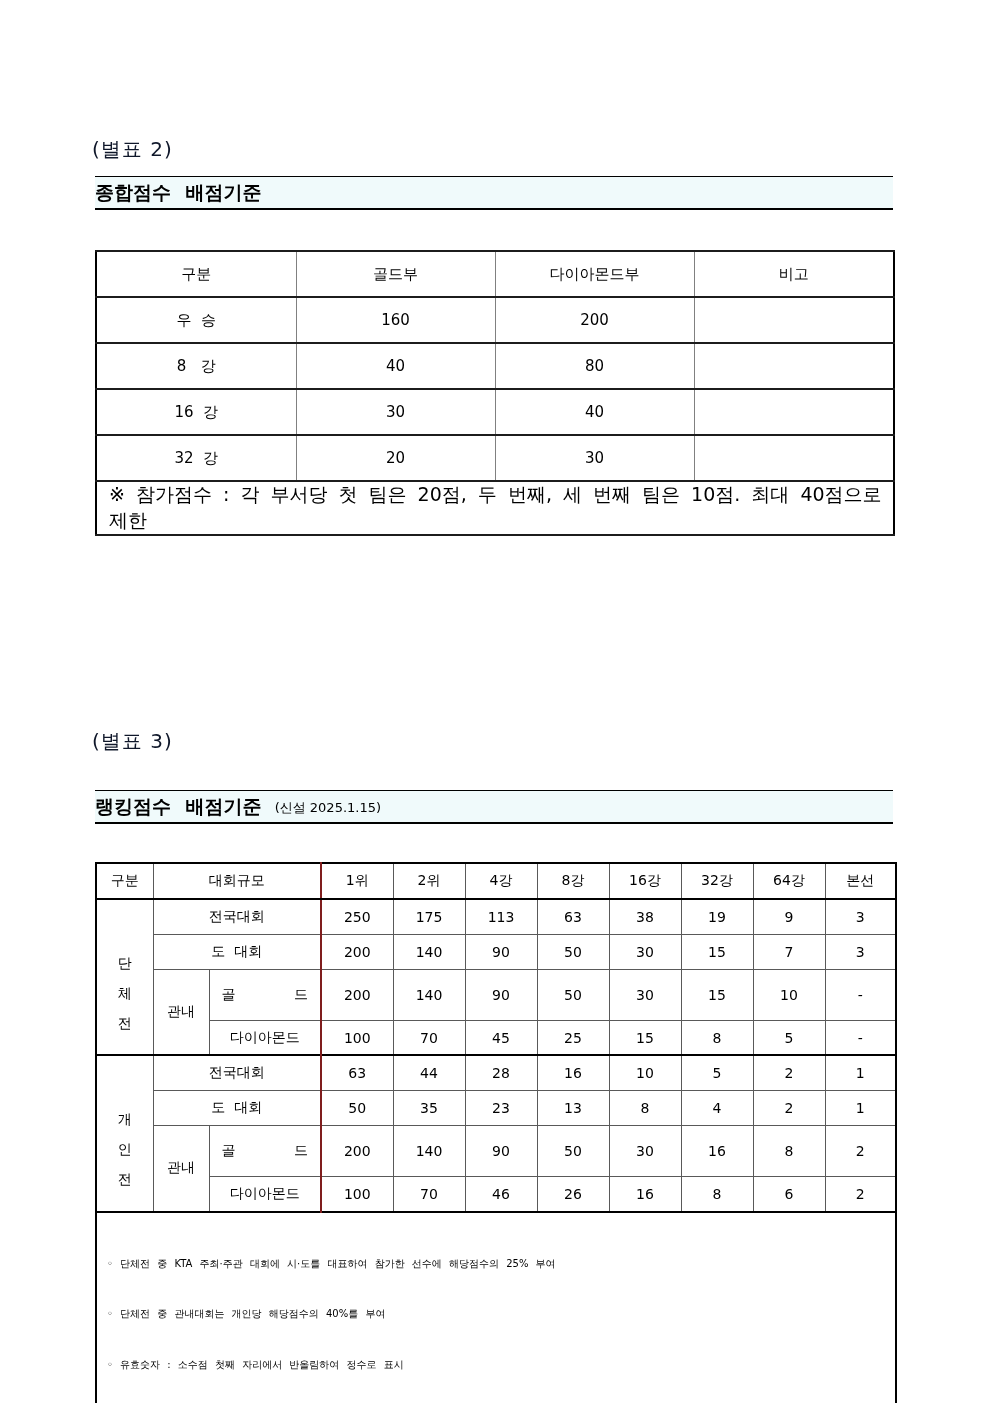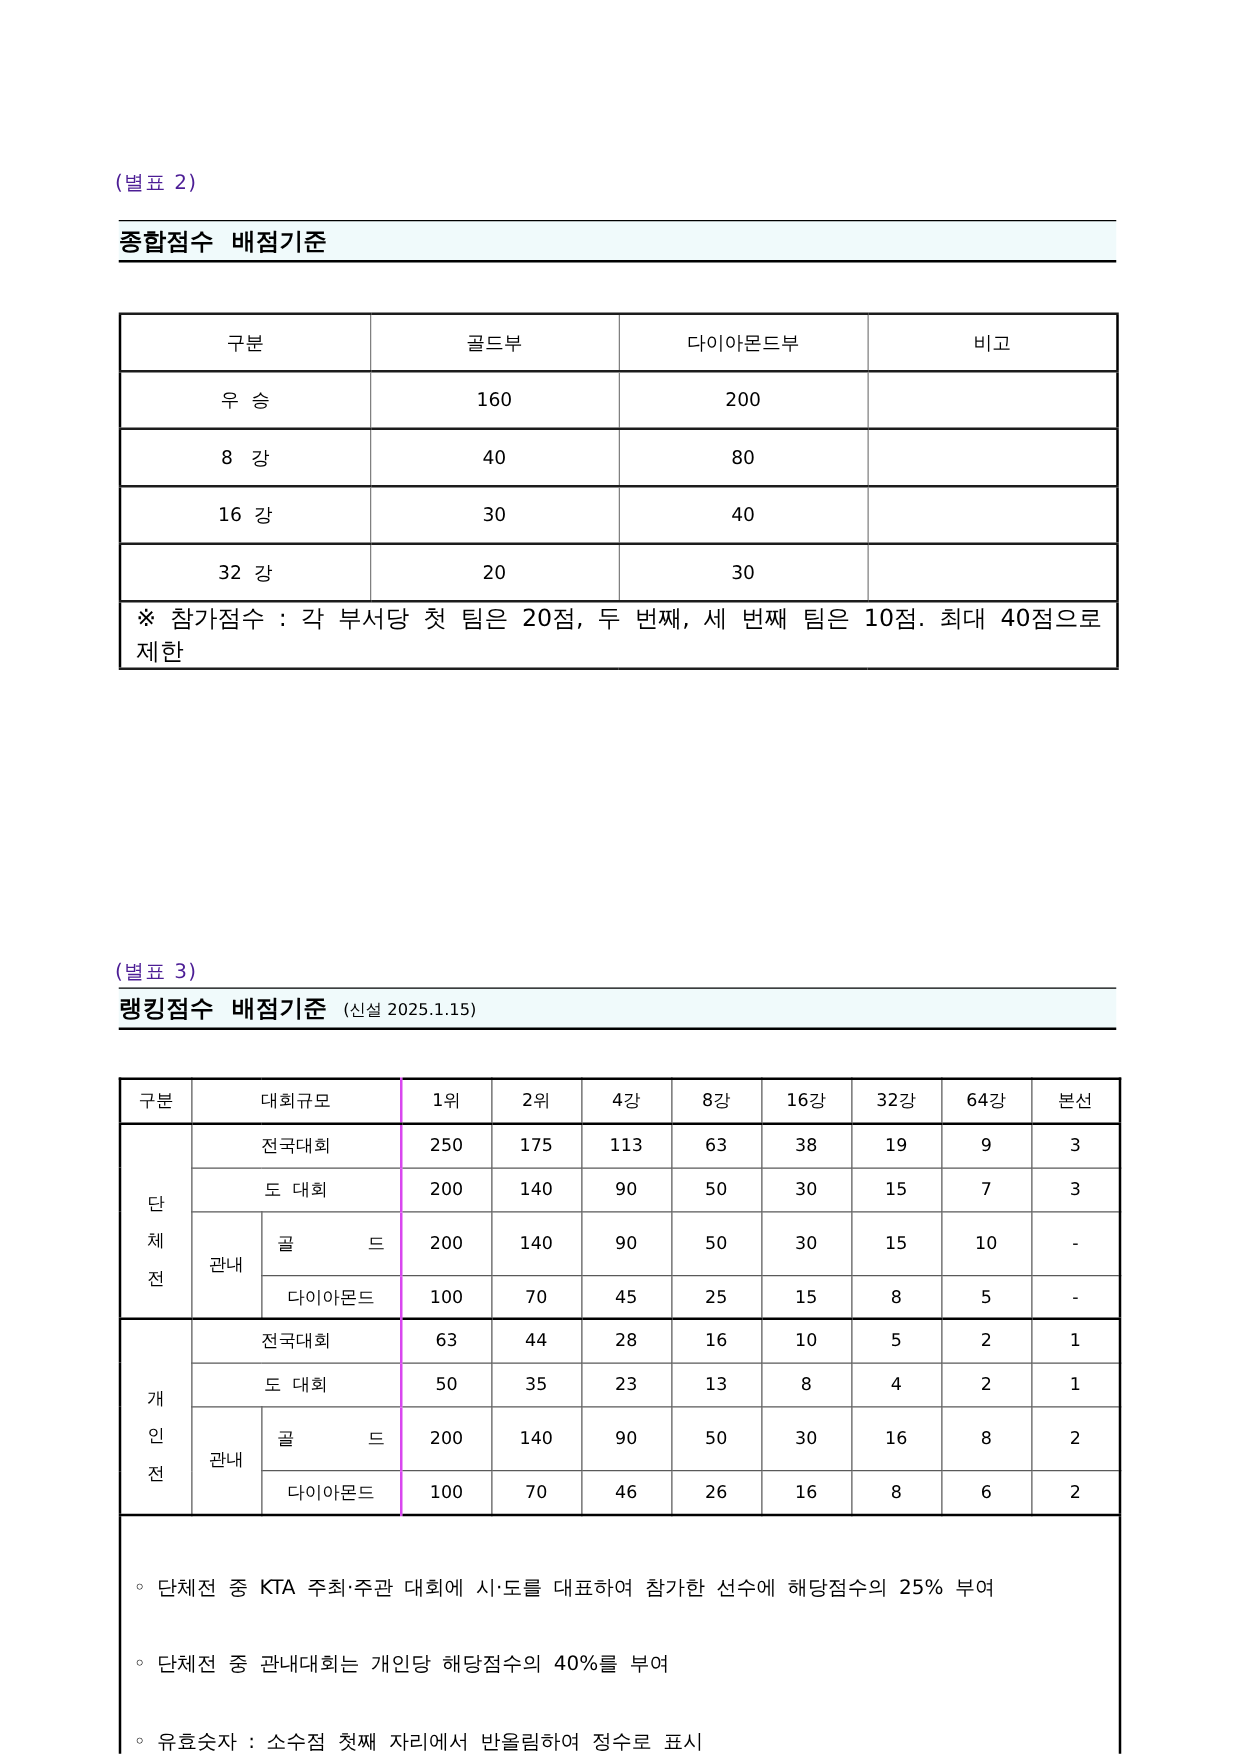--- a/index.html
+++ b/index.html
@@ -3,21 +3,21 @@
 <meta charset="utf-8">
 <style>
   * { margin:0; padding:0; box-sizing:border-box; }
   html,body { background:#ffffff; }
   body {
     width:992px; height:1403px; position:relative;
     font-family:"DejaVu Sans","Liberation Sans",sans-serif;
     color:#000;
   }
   .abs { position:absolute; }
-  .annex-label { font-size:16px; letter-spacing:1px; color:#4c1d95; }
+  .annex-label { font-size:20px; letter-spacing:1px; color:#0f172a; }
 
   
   .banner {
     left:95px; width:798px; height:34px;
     background:#f0fafb;
     border-top:1px solid #000;
     border-bottom:2px solid #000;
     display:flex; align-items:center; 
   }
   .banner-title { font-size:19px; font-weight:bold; white-space:pre; word-spacing:8px; }
@@ -38,32 +38,32 @@
   }
 
   
   .t2 { left:95px; width:798px; border:2px solid #000; }
   .t2 th, .t2 td {
     border:1px solid #595959;
     height:35px; text-align:center; vertical-align:middle;
     font-size:14px; font-weight:normal; white-space:pre;
   }
   .t2 thead th { height:36px; border-bottom:2px solid #000; }
-  .t2 .thickL { border-left:2px solid #d946ef;margin-top:20px; }
+  .t2 .thickL { border-left:2px solid #7f1d1d;margin-top:20px; }
   .t2 .grpTop { border-top:2px solid #000; }
   .vcell div {
     width:1.15em; margin:16px auto; word-break:break-all;
     line-height:2.15; white-space:normal; text-align:center; font-size:14px;
   }
   .spread { text-align:justify; text-align-last:justify; padding:0 12px; white-space:normal; }
   .t2 .notes-cell {
     border-top:2px solid #000; text-align:left; vertical-align:middle;
     padding:10px 8px 10px 10px; height:auto;
   }
-  .note-line { font-size:16px; line-height:1.85; word-spacing:4px; white-space:pre-wrap; }
+  .note-line { font-size:10px; line-height:1.85; word-spacing:4px; white-space:pre-wrap; }
 </style>
 </head>
 <body>
 
 <div class="abs annex-label" style="top:136px; left:92px;">(별표 2)</div>
 
 <div class="abs banner" style="top:176px;">
   <span class="banner-title">종합점수 배점기준</span>
 </div>
 
@@ -106,21 +106,21 @@
       <td>20</td>
       <td>30</td>
       <td></td>
     </tr>
     <tr>
       <td class="footnote-cell" colspan="4">※ 참가점수 : 각 부서당 첫 팀은 20점, 두 번째, 세 번째 팀은 10점. 최대 40점으로 제한</td>
     </tr>
   </tbody>
 </table>
 
-<div class="abs annex-label" style="top:728px; left:92px;margin-top:39px;">(별표 3)</div>
+<div class="abs annex-label" style="top:728px; left:92px;">(별표 3)</div>
 
 <div class="abs banner" style="top:790px;">
   <span class="banner-title">랭킹점수 배점기준</span>
   <span class="banner-suffix">(신설 2025.1.15)</span>
 </div>
 
 <table class="abs t2" style="top:862px;">
   <colgroup>
     <col style="width:57px">
       <col style="width:56px">

